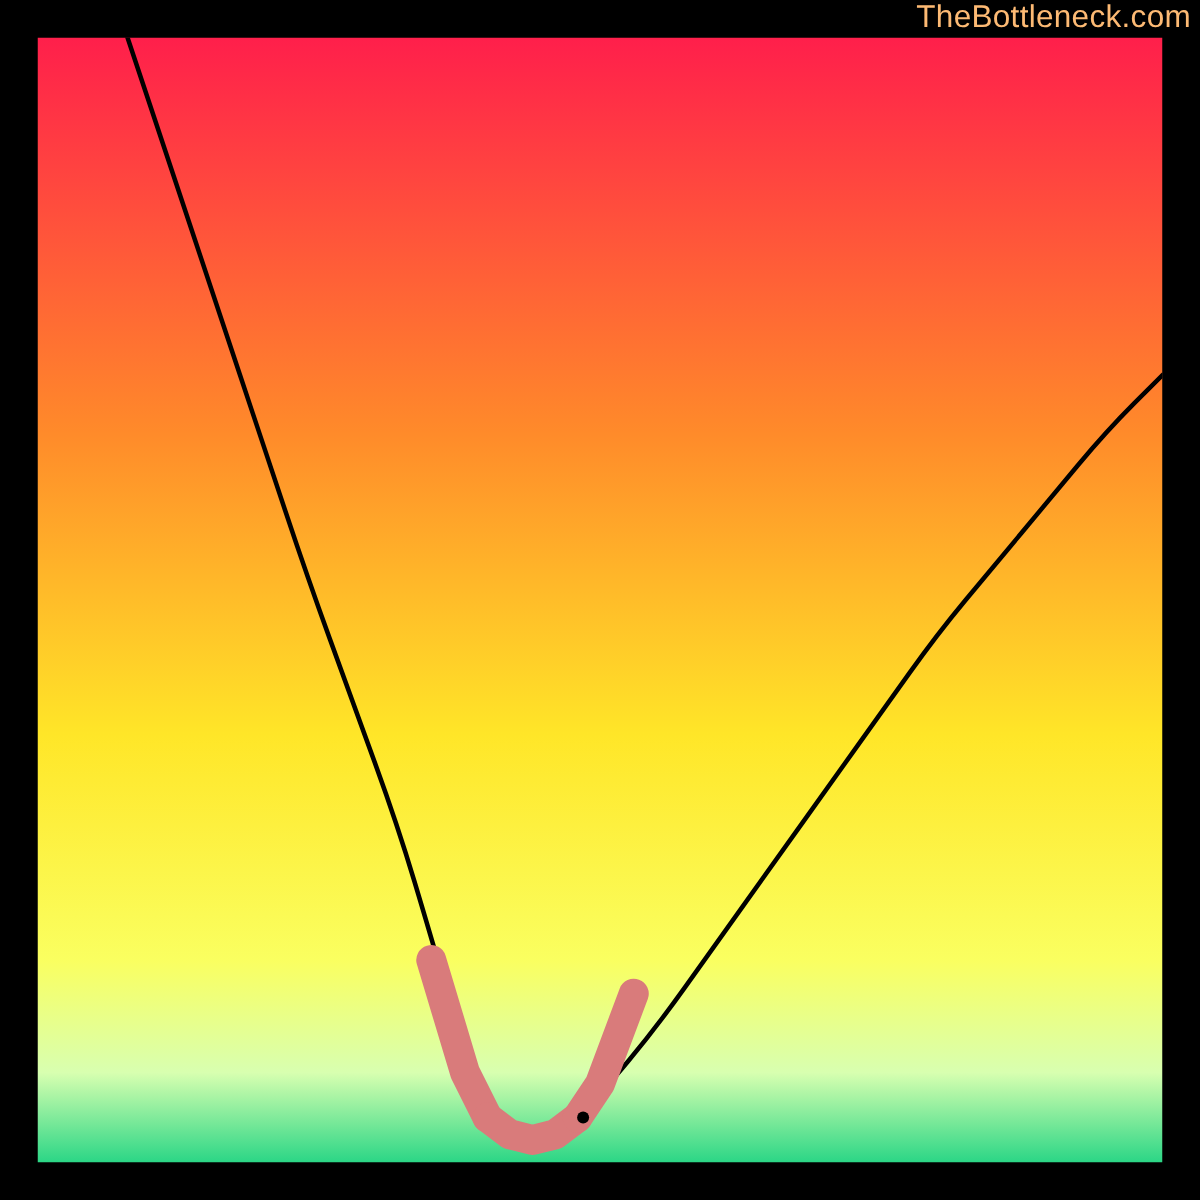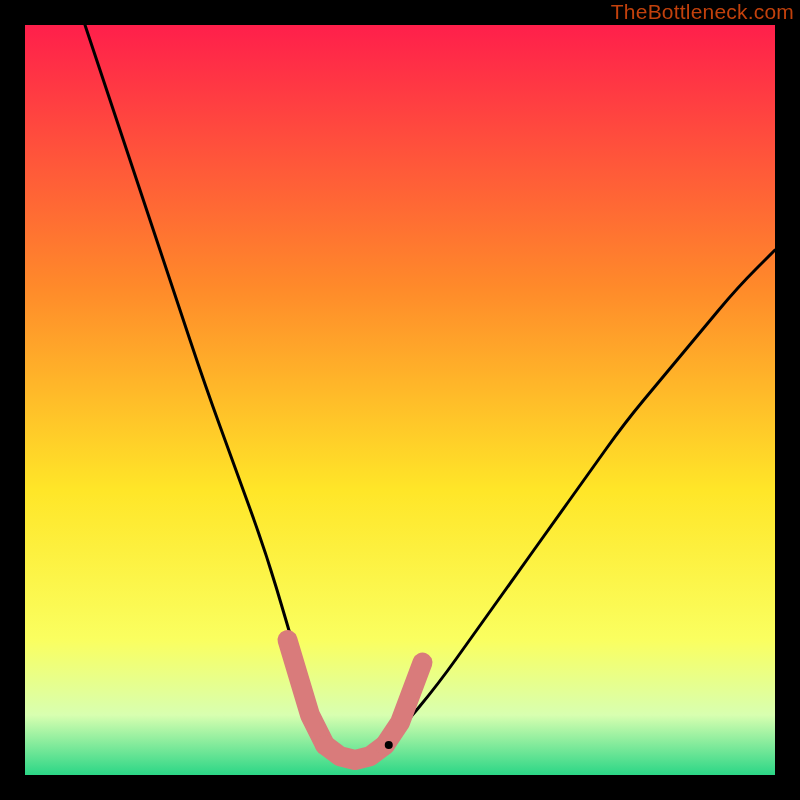--- a/index.html
+++ b/index.html
@@ -24,21 +24,21 @@
     top: 0;
     width: 750px;
     height: 750px;
   }
   .watermark {
     position: absolute;
     top: 0px;
     right: 6px;
     font-family: Arial, Helvetica, sans-serif;
     font-size: 21px;
-    color: #c2410c;
+    color: #fdba74;
     font-weight: 500;
     letter-spacing: 0.2px;
   }
 </style>
 </head>
 <body>
 
 <div class="frame">
   <svg class="plot-area" viewBox="0 0 750 750" preserveAspectRatio="none">
     <defs>

